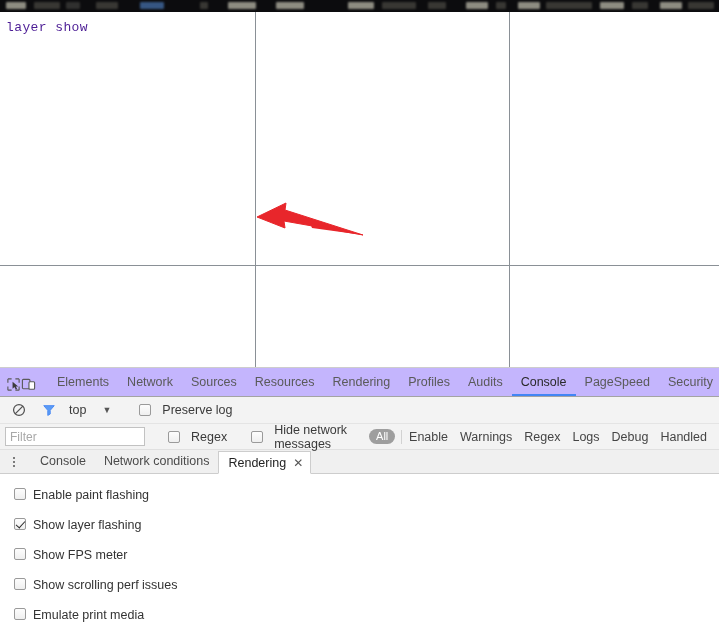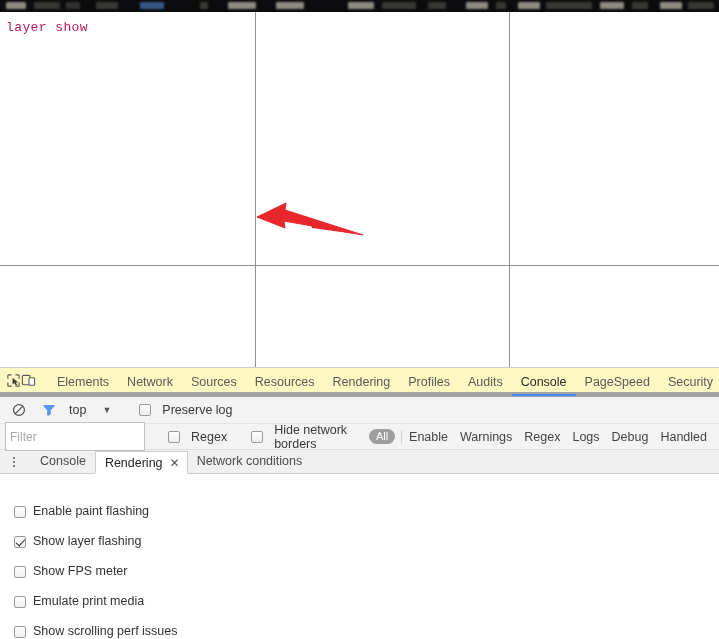--- a/index.html
+++ b/index.html
@@ -34,21 +34,21 @@
   
   .page-viewport {
     position: absolute; left: 0; top: 12px; width: 719px; height: 355px;
     background: #ffffff;
     overflow: hidden;
   }
   .page-text {
     position: absolute; left: 6px; top: 8px;
     font-family: "Liberation Mono", "DejaVu Sans Mono", monospace;
     font-size: 13px;
-    color: #be185d;
+    color: #4c1d95;
     letter-spacing: .4px;
     white-space: pre;
   }
   
   .layer-border-v {
     position: absolute; top: 0; width: 1px; height: 355px;
     background: #8a9096;
   }
   .layer-border-h {
     position: absolute; left: 0; width: 719px; height: 1px;
@@ -63,24 +63,24 @@
   .devtools {
     position: absolute; left: 0; top: 367px; width: 719px; height: 272px;
     background: #f3f3f3;
     border-top: 1px solid #cdcdcd;
     font-size: 12px;
     color: #303030;
   }
 
   
   .dt-tabstrip {
-    position: relative; display: flex; align-items: flex-start;
+    position: relative; display: flex; align-items: flex-end;
     height: 29px;
-    background: #fef9c3;
-    border-bottom: 5px solid #a3a3a3;
+    background: #c4b5fd;
+    border-bottom: 1px solid #a3a3a3;
     padding-left: 6px;
   }
   .dt-iconbtn {
     width: 25px; height: 24px;
     display: flex; align-items: center; justify-content: center;
     cursor: pointer;
   }
   .dt-sep {
     width: 1px; height: 17px; background: #cfcfcf; margin: 0 8px 0 4px;
   }
@@ -115,21 +115,21 @@
 
   
   .dt-filterbar {
     display: flex; align-items: center;
     height: 26px;
     padding-left: 5px;
     background: #f3f3f3;
     border-bottom: 1px solid #e0e0e0;
   }
   .filter-input {
-    width: 140px; height: 29px;
+    width: 140px; height: 19px;
     border: 1px solid #c2c2c2;
     background: #fff;
     font-size: 12px; color: #333;
     font-family: "Liberation Sans", sans-serif;
     padding: 0 4px;
     outline: none;
   }
   .filter-input::placeholder { color: #a8a8a8; }
   .lvl-all {
     margin-left: 6px;
@@ -177,21 +177,21 @@
     margin-left: 7px; font-size: 12px; color: #555; cursor: pointer;
   }
 
   
   .dt-rendering {
     background: #fff;
     height: 176px;
     padding: 14px 0 0 14px;
   }
   .render-row {
-    display: flex; align-items: flex-end;
+    display: flex; align-items: flex-start;
     height: 30px;
     cursor: pointer;
   }
   .render-row label { font-size: 12.5px; color: #333; margin-left: 7px; cursor: pointer; }
 
   
   .cbox {
     width: 12px; height: 12px;
     border: 1px solid #9a9a9a;
     background: linear-gradient(#fdfdfd, #efefef);
@@ -304,63 +304,63 @@
     <div class="dt-filterbar">
       <input class="filter-input" type="text" placeholder="Filter" style="">
 
       <div class="cb-wrap" style="margin-left:12px">
         <span class="cbox"></span>
         <span>Regex</span>
       </div>
 
       <div class="cb-wrap" style="margin-left:13px">
         <span class="cbox"></span>
-        <span>Hide network borders</span>
+        <span>Hide network messages</span>
       </div>
 
       <div class="lvl-all">All</div>
       <div class="lvl-sep"></div>
       <div class="lvl">Enable</div>
       <div class="lvl">Warnings</div>
       <div class="lvl">Regex</div>
       <div class="lvl">Logs</div>
       <div class="lvl">Debug</div>
       <div class="lvl">Handled</div>
     </div>
 
     <div class="dt-drawertabs">
       <div class="kebab">
         <i></i>
           <i></i>
           <i></i>
       </div>
       <div class="drawer-tab">Console</div>
+      <div class="drawer-tab">Network conditions</div>
       <div class="drawer-tab active">
         <span>Rendering</span><span class="close-x">✕</span>
       </div>
-      <div class="drawer-tab">Network conditions</div>
     </div>
 
     <div class="dt-rendering">
       <div class="render-row">
         <span class="cbox"></span>
         <label>Enable paint flashing</label>
       </div>
       <div class="render-row">
         <span class="cbox checked"></span>
         <label>Show layer flashing</label>
       </div>
       <div class="render-row">
         <span class="cbox"></span>
         <label>Show FPS meter</label>
       </div>
       <div class="render-row">
         <span class="cbox"></span>
+        <label>Show scrolling perf issues</label>
+      </div>
+      <div class="render-row">
+        <span class="cbox"></span>
         <label>Emulate print media</label>
-      </div>
-      <div class="render-row">
-        <span class="cbox"></span>
-        <label>Show scrolling perf issues</label>
       </div>
     </div>
 
   </div>
 </div>
 
 </body></html>

